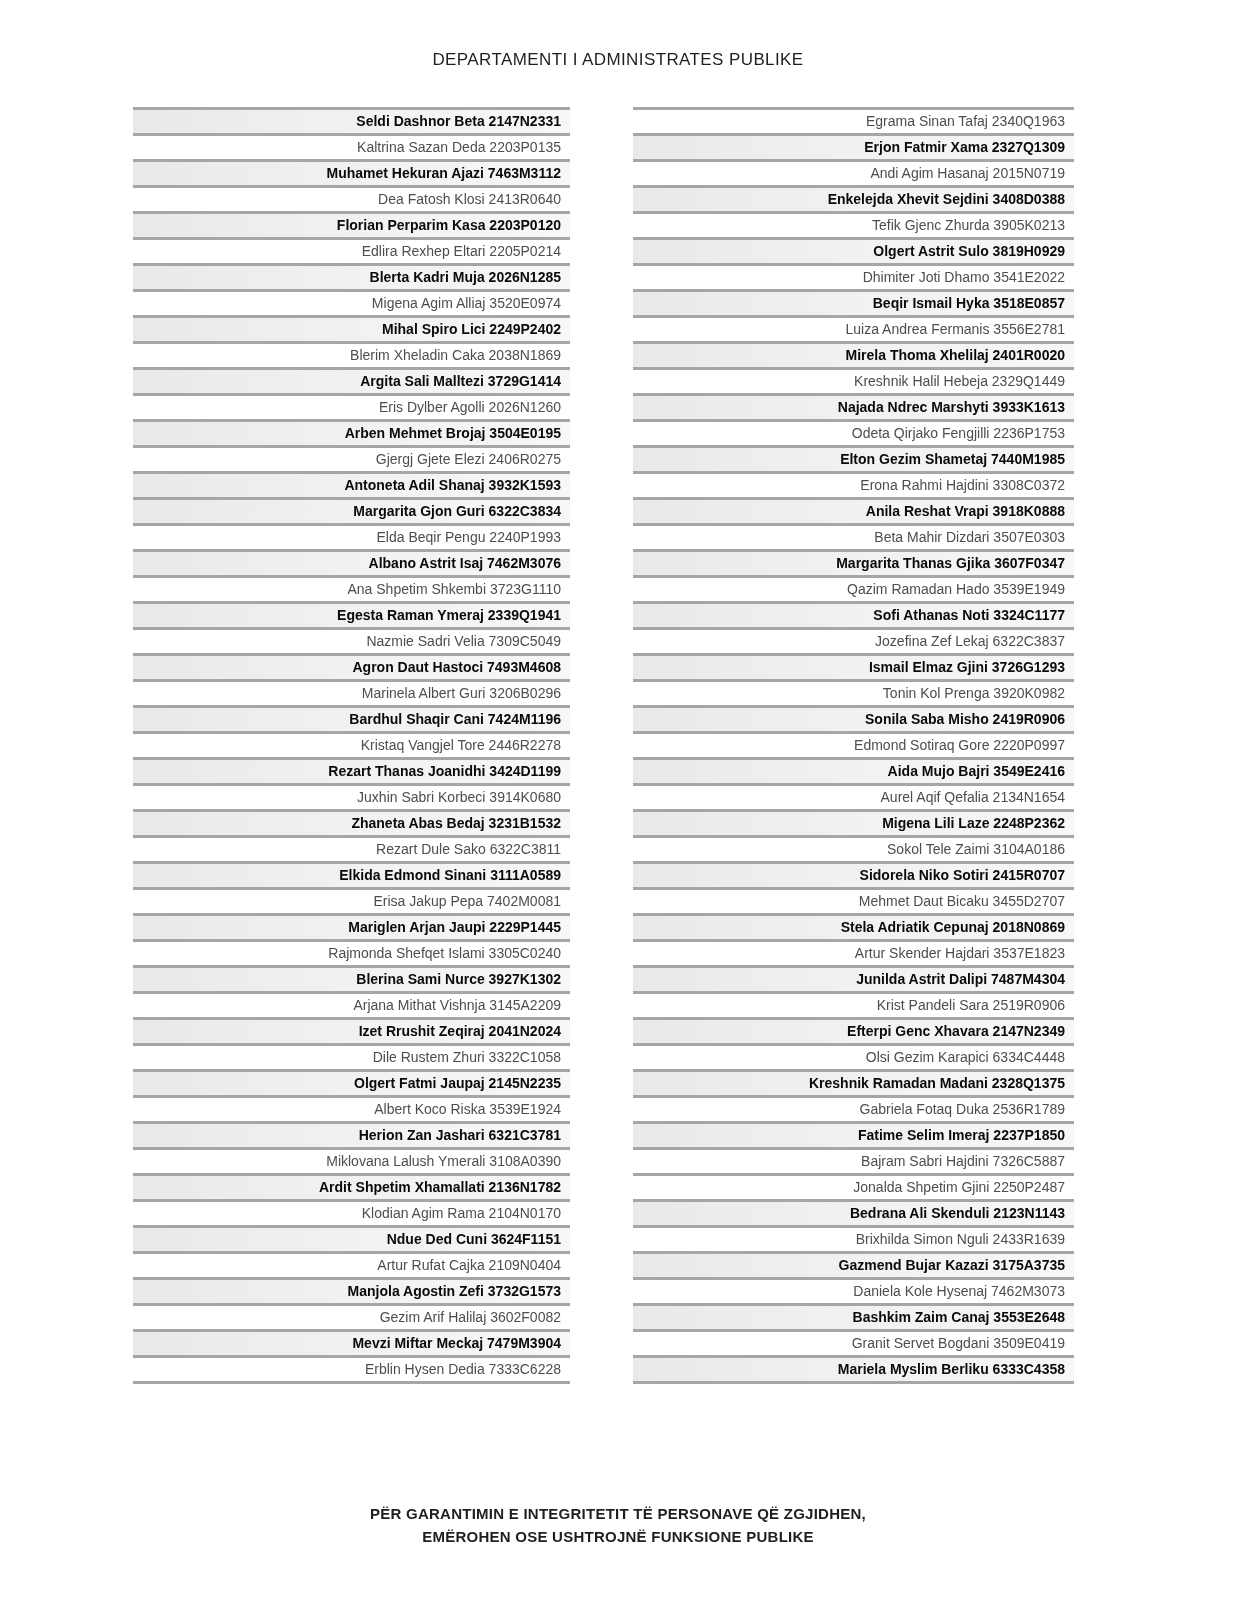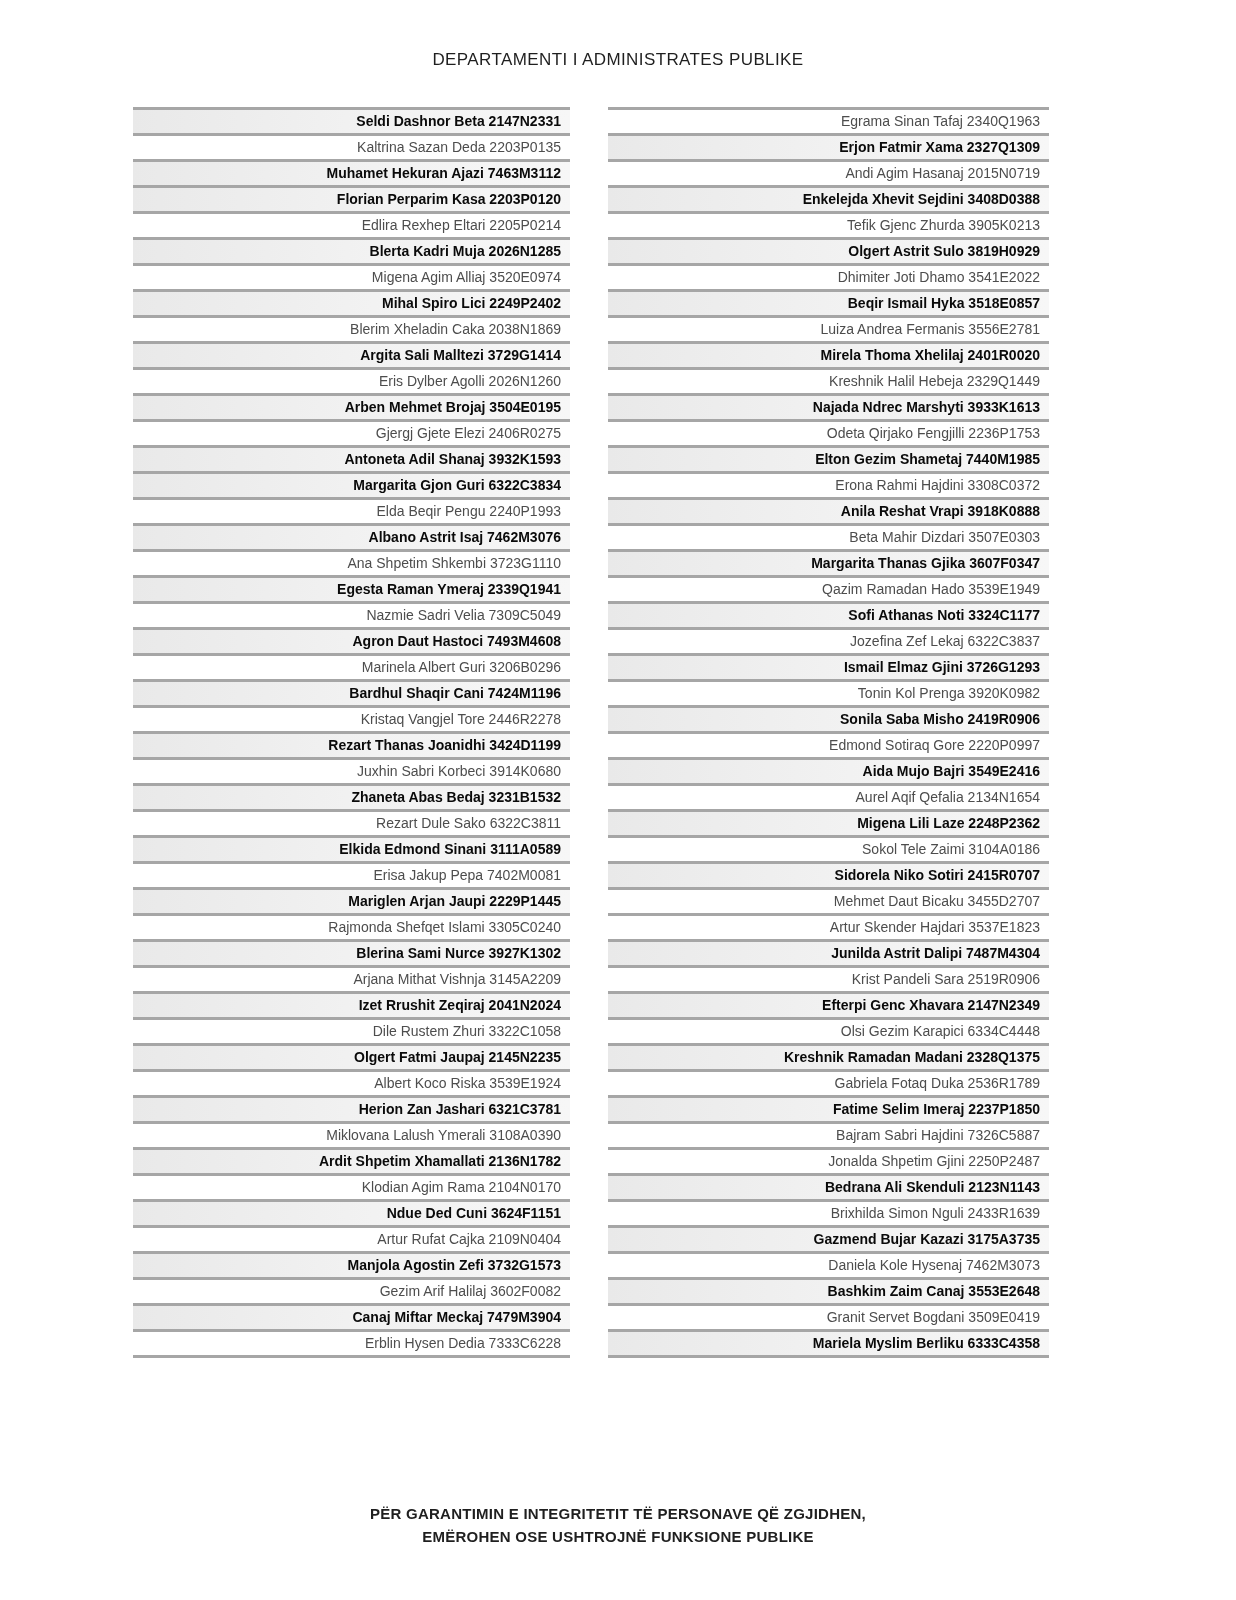--- a/index.html
+++ b/index.html
@@ -26,21 +26,21 @@
     font-weight: 400;
     letter-spacing: 0.4px;
     color: #1f1f1f;
   }
   .columns {
     position: absolute;
     top: 107px;
     left: 133px;
     width: 941px;
     display: flex;
-    gap: 38px;
+    gap: 63px;
   }
   .col {
     border-bottom: 3px solid #a6a6a6;
   }
   .col-left  { width: 437px; }
   .col-right { width: 441px; }
   .row {
     border-top: 3px solid #a6a6a6;
     height: 23px;
     line-height: 22px;
@@ -76,20 +76,21 @@
 
 <div class="page">
 
   <h1 class="doc-title">DEPARTAMENTI I ADMINISTRATES PUBLIKE</h1>
 
   <div class="columns">
     <div class="col col-left">
         <div class="row emph">Seldi Dashnor Beta 2147N2331</div>
         <div class="row">Kaltrina Sazan Deda 2203P0135</div>
         <div class="row emph">Muhamet Hekuran Ajazi 7463M3112</div>
+        <div class="row">Dea Fatosh Klosi 2413R0640</div>
         <div class="row emph">Florian Perparim Kasa 2203P0120</div>
         <div class="row">Edlira Rexhep Eltari 2205P0214</div>
         <div class="row emph">Blerta Kadri Muja 2026N1285</div>
         <div class="row">Migena Agim Alliaj 3520E0974</div>
         <div class="row emph">Mihal Spiro Lici 2249P2402</div>
         <div class="row">Blerim Xheladin Caka 2038N1869</div>
         <div class="row emph">Argita Sali Malltezi 3729G1414</div>
         <div class="row">Eris Dylber Agolli 2026N1260</div>
         <div class="row emph">Arben Mehmet Brojaj 3504E0195</div>
         <div class="row">Gjergj Gjete Elezi 2406R0275</div>
@@ -119,21 +120,21 @@
         <div class="row emph">Olgert Fatmi Jaupaj 2145N2235</div>
         <div class="row">Albert Koco Riska 3539E1924</div>
         <div class="row emph">Herion Zan Jashari 6321C3781</div>
         <div class="row">Miklovana Lalush Ymerali 3108A0390</div>
         <div class="row emph">Ardit Shpetim Xhamallati 2136N1782</div>
         <div class="row">Klodian Agim Rama 2104N0170</div>
         <div class="row emph">Ndue Ded Cuni 3624F1151</div>
         <div class="row">Artur Rufat Cajka 2109N0404</div>
         <div class="row emph">Manjola Agostin Zefi 3732G1573</div>
         <div class="row">Gezim Arif Halilaj 3602F0082</div>
-        <div class="row emph">Canaj Miftar Meckaj 7479M3904</div>
+        <div class="row emph">Mevzi Miftar Meckaj 7479M3904</div>
         <div class="row">Erblin Hysen Dedia 7333C6228</div>
       </div>
     <div class="col col-right">
         <div class="row">Egrama Sinan Tafaj 2340Q1963</div>
         <div class="row emph">Erjon Fatmir Xama 2327Q1309</div>
         <div class="row">Andi Agim Hasanaj 2015N0719</div>
         <div class="row emph">Enkelejda Xhevit Sejdini 3408D0388</div>
         <div class="row">Tefik Gjenc Zhurda 3905K0213</div>
         <div class="row emph">Olgert Astrit Sulo 3819H0929</div>
         <div class="row">Dhimiter Joti Dhamo 3541E2022</div>
@@ -154,20 +155,21 @@
         <div class="row emph">Ismail Elmaz Gjini 3726G1293</div>
         <div class="row">Tonin Kol Prenga 3920K0982</div>
         <div class="row emph">Sonila Saba Misho 2419R0906</div>
         <div class="row">Edmond Sotiraq Gore 2220P0997</div>
         <div class="row emph">Aida Mujo Bajri 3549E2416</div>
         <div class="row">Aurel Aqif Qefalia 2134N1654</div>
         <div class="row emph">Migena Lili Laze 2248P2362</div>
         <div class="row">Sokol Tele Zaimi 3104A0186</div>
         <div class="row emph">Sidorela Niko Sotiri 2415R0707</div>
         <div class="row">Mehmet Daut Bicaku 3455D2707</div>
+        <div class="row emph">Stela Adriatik Cepunaj 2018N0869</div>
         <div class="row">Artur Skender Hajdari 3537E1823</div>
         <div class="row emph">Junilda Astrit Dalipi 7487M4304</div>
         <div class="row">Krist Pandeli Sara 2519R0906</div>
         <div class="row emph">Efterpi Genc Xhavara 2147N2349</div>
         <div class="row">Olsi Gezim Karapici 6334C4448</div>
         <div class="row emph">Kreshnik Ramadan Madani 2328Q1375</div>
         <div class="row">Gabriela Fotaq Duka 2536R1789</div>
         <div class="row emph">Fatime Selim Imeraj 2237P1850</div>
         <div class="row">Bajram Sabri Hajdini 7326C5887</div>
         <div class="row">Jonalda Shpetim Gjini 2250P2487</div>

